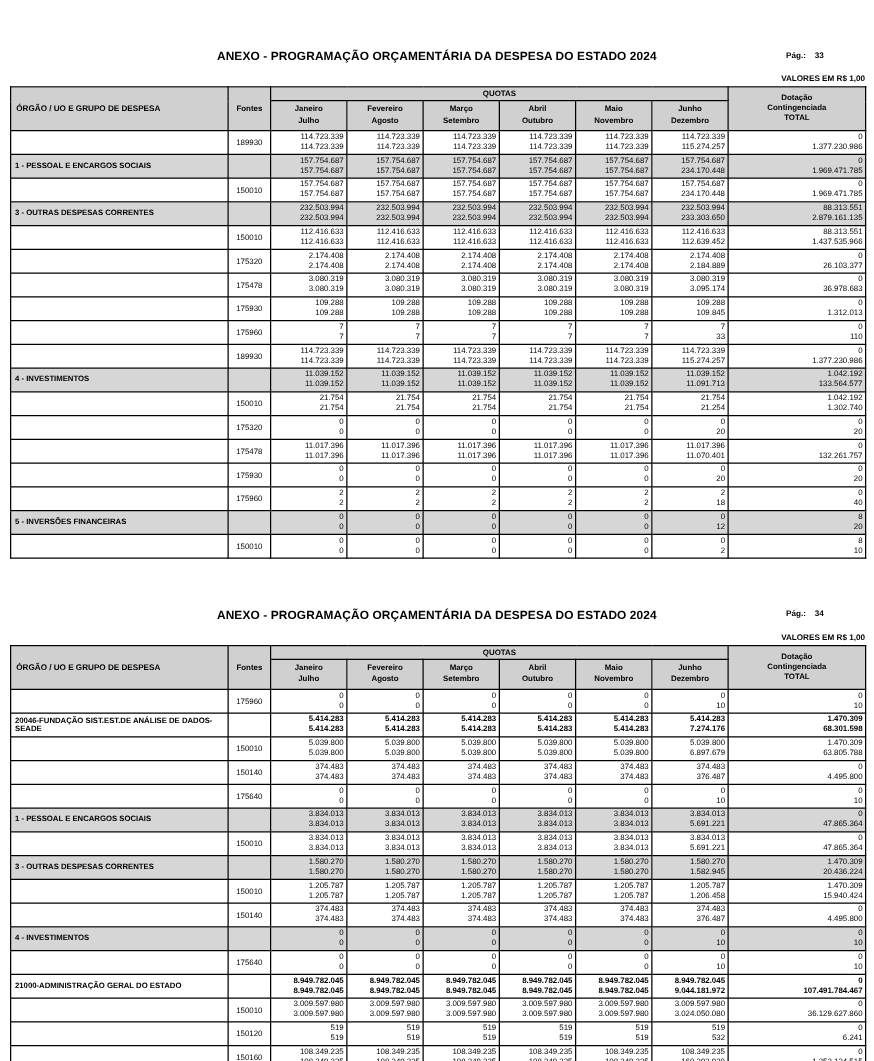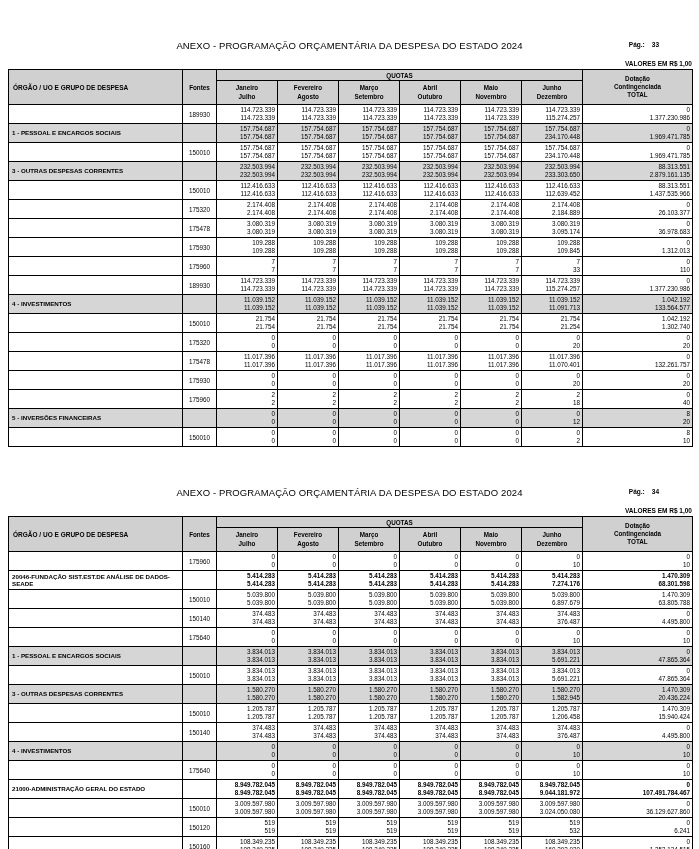--- a/index.html
+++ b/index.html
@@ -2,21 +2,21 @@
 <html><head>
 <meta charset="utf-8">
 <style>
   * { margin:0; padding:0; box-sizing:border-box; }
   html,body { width:699px; height:849px; background:#fff; overflow:hidden;
               font-family:"Liberation Sans", sans-serif; color:#000; }
   .page { position:relative; }
   .page.p33 { margin-top:7px; }
   .page.p34 { margin-top:27px; }
   .page-head { position:relative; height:13px; }
-  .title { font-size:9.5px; font-weight:normal; text-align:center; letter-spacing:.1px;margin-top:40px; }
+  .title { font-size:9.5px; font-weight:bold; text-align:center; letter-spacing:.1px;margin-top:40px; }
   .pag { position:absolute; top:1px; right:40px; font-size:6.5px; font-weight:bold; }
   .pag-num { margin-left:7px; }
   .values-note { text-align:right; font-size:6.5px; font-weight:bold;
                  margin:7px 7px 2px 0; }
   table.grid { border-collapse:collapse; table-layout:fixed; width:684px; margin-left:8px; }
   .grid th, .grid td { border:1px solid #000; overflow:hidden; }
   .grid th { background:#d0d0d0; font-size:6.3px; font-weight:bold; }
   th.orgao { text-align:left; padding-left:4px; vertical-align:middle; font-size:6.5px; }
   th.fontes { text-align:center; vertical-align:middle; }
   th.quotas { height:11px; text-align:center; vertical-align:middle; }

